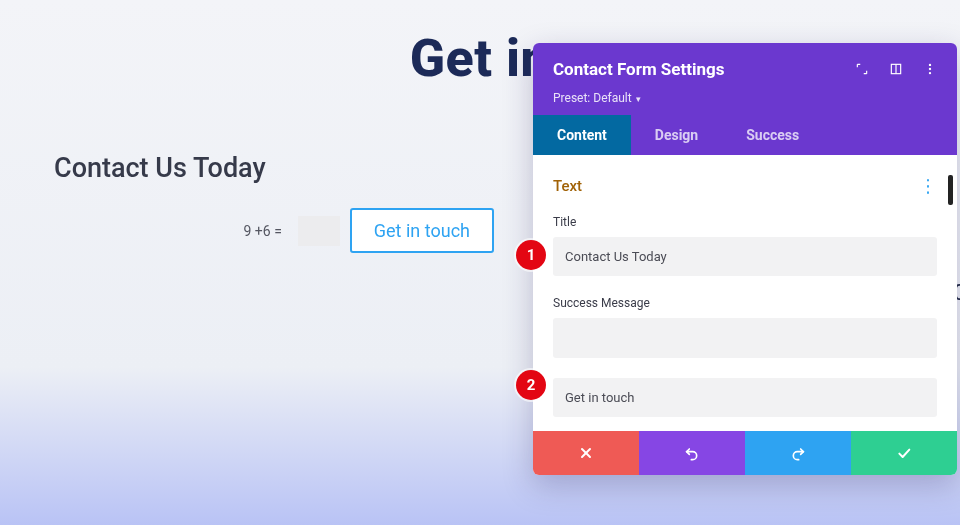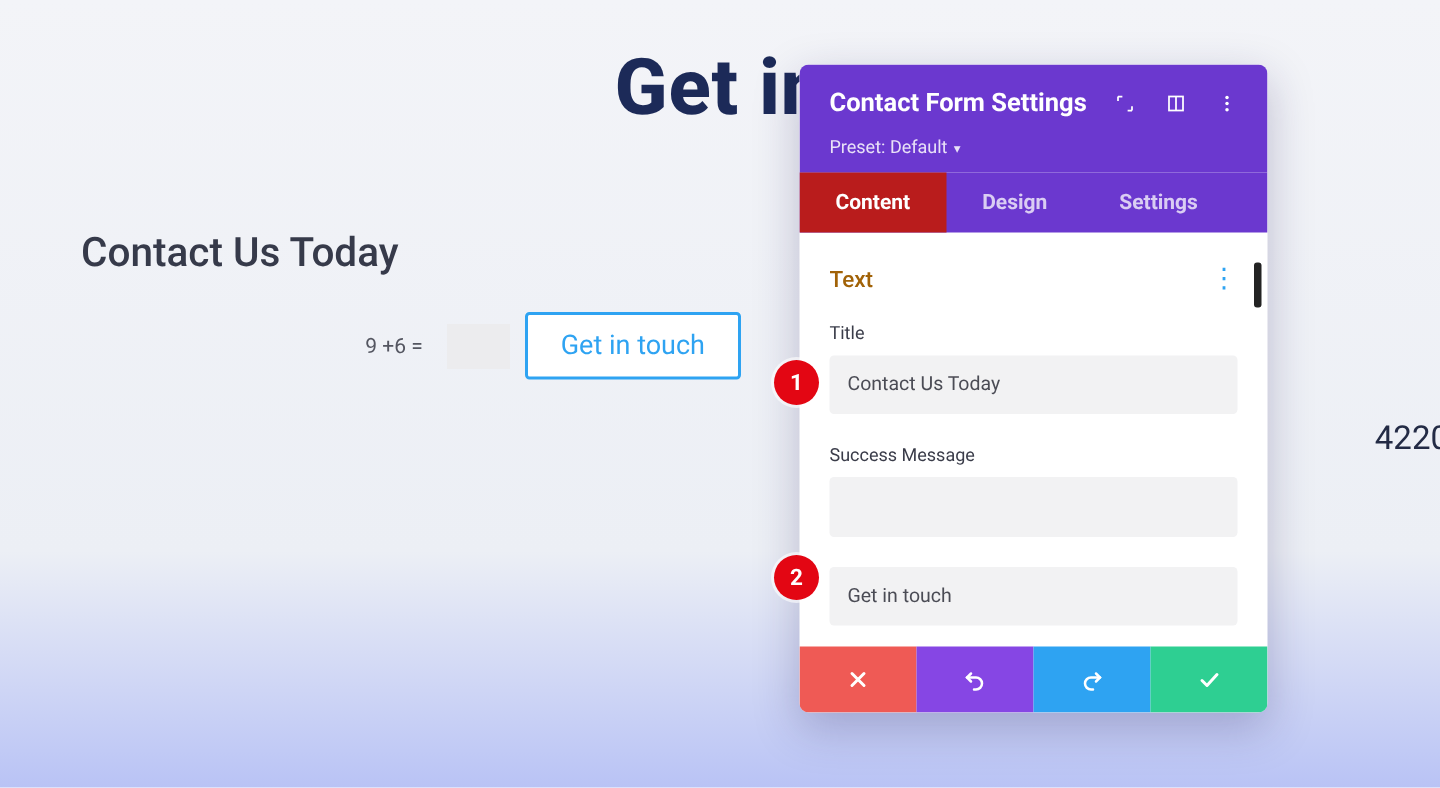--- a/index.html
+++ b/index.html
@@ -62,21 +62,21 @@
     padding: 10px 22px;
     border-radius: 3px;
     cursor: pointer;
   }
 
   
   .panel {
     position: absolute;
     left: 533px;
     top: 43px;
-    width: 312px;
+    width: 424px;
     background: #fff;
     border-radius: 6px;
     box-shadow: 0 10px 30px rgba(34,28,90,.25);
     overflow: hidden;
   }
   .panel-header {
     background: #6b38cf;
     color: #fff;
     padding: 16px 18px 10px 20px;
   }
@@ -92,21 +92,21 @@
 
   .panel-tabs { display: flex; background: #6b38cf; }
   .panel-tab {
     flex: 0 0 auto;
     padding: 12px 24px;
     font-size: 14px;
     font-weight: 700;
     color: rgba(255,255,255,.75);
     cursor: pointer;
   }
-  .panel-tab.active { background: #b91c1c; color: #fff; }
+  .panel-tab.active { background: #0369a1; color: #fff; }
 
   .panel-body { padding: 22px 20px 14px 20px; position: relative; }
   .section-row { display: flex; align-items: center; }
   .section-title { color: #a16207; font-size: 15px; font-weight: 500; flex: 1; }
   .kebab-blue { color: #2ea3f2; font-size: 18px; line-height: 10px; letter-spacing: 0; cursor: pointer; }
   .scroll-mark {
     position: absolute; right: 4px; top: 20px; width: 5px; height: 30px;
     background: #232323; border-radius: 2px;
   }
 
@@ -186,21 +186,21 @@
       </div>
     </div>
     <div class="panel-subtitle">
       <span>Preset: Default</span><span class="caret"> ▾</span>
     </div>
   </div>
 
   <div class="panel-tabs">
     <div class="panel-tab active">Content</div>
     <div class="panel-tab">Design</div>
-    <div class="panel-tab">Settings</div>
+    <div class="panel-tab">Success</div>
   </div>
 
   <div class="panel-body">
     <div class="scroll-mark"></div>
     <div class="section-row">
       <div class="section-title">Text</div>
       <div class="kebab-blue">⋮</div>
     </div>
 
     <div class="field-group">

